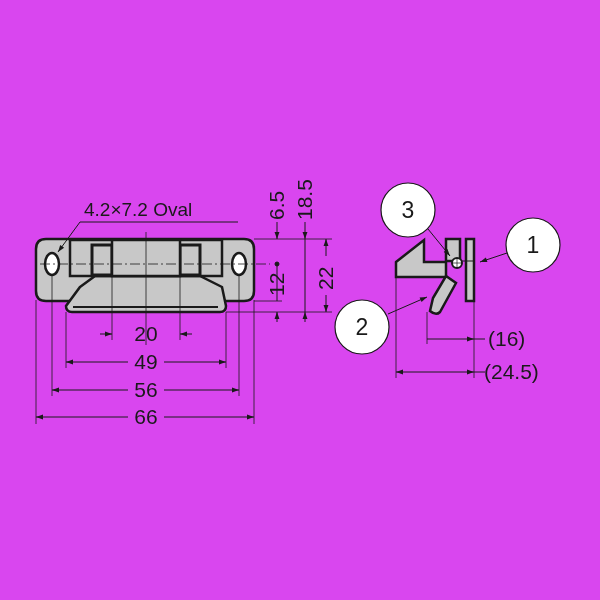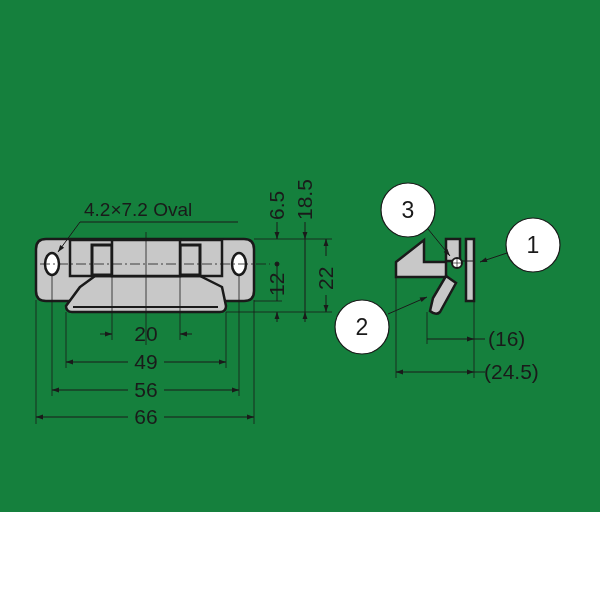--- a/index.html
+++ b/index.html
@@ -1,16 +1,16 @@
 <!DOCTYPE html>
 <html><head>
 <meta charset="utf-8">
 <style>
   html,body{margin:0;padding:0;background:#ffffff;}
-  #canvas{position:relative;width:600px;height:512px;overflow:hidden;background:#15803d;}
+  #canvas{position:relative;width:600px;height:600px;overflow:hidden;background:#d946ef;}
   svg{position:absolute;left:0;top:0;}
   .lbl{font-family:"Liberation Sans",sans-serif;fill:#1a1a1a;}
   .dim{font-size:21px;}
   .note{font-size:19px;}
   .balloon{font-size:23px;}
 </style>
 </head>
 <body>
 
 <div id="canvas">

